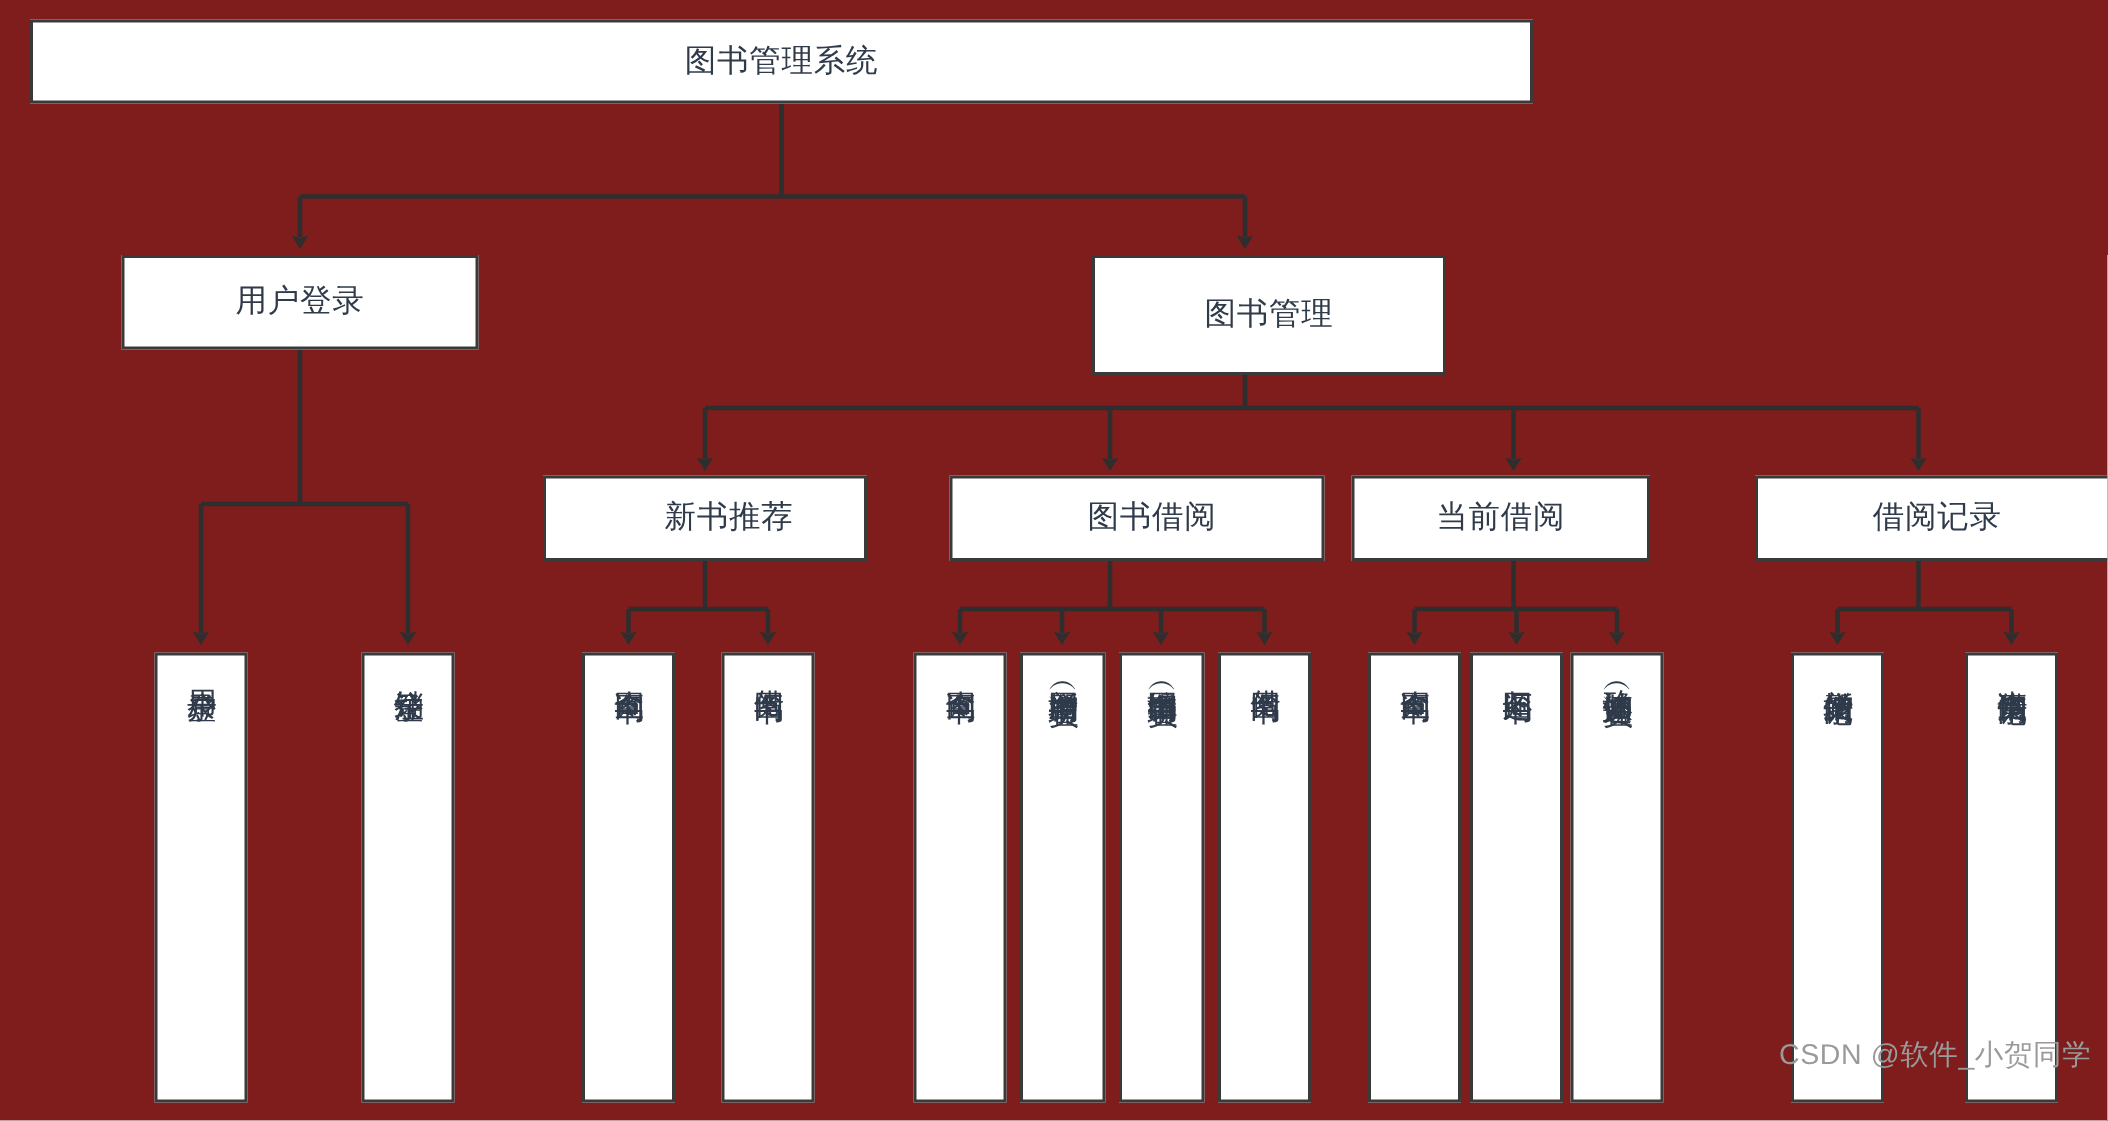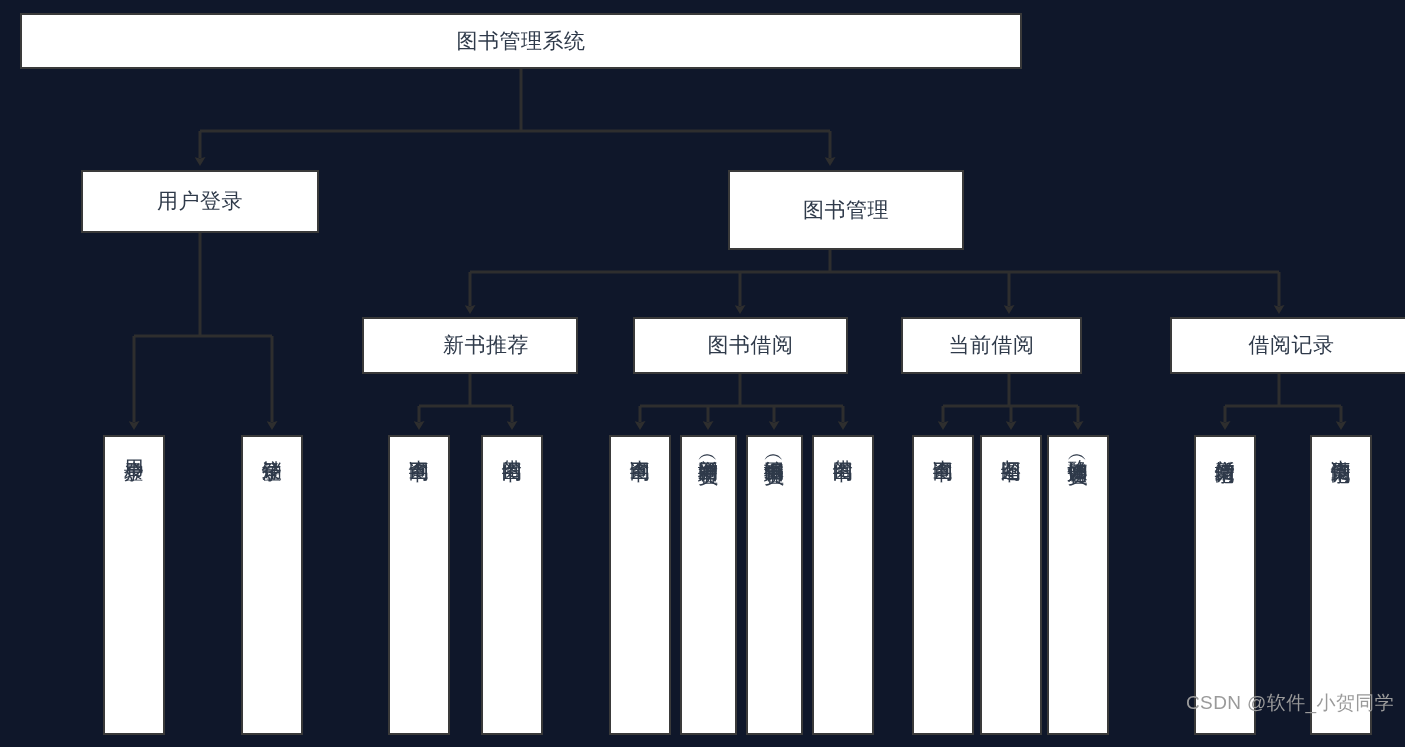--- a/index.html
+++ b/index.html
@@ -7,21 +7,21 @@
     padding: 0;
     background: #ffffff;
   }
   body {
     font-family: "Liberation Sans", "DejaVu Sans", sans-serif;
   }
   #stage {
     position: relative;
     width: 1405px;
     height: 747px;
-    background: #0f172a;
+    background: #7f1d1d;
     overflow: hidden;
   }
   svg#wires {
     position: absolute;
     left: 0;
     top: 0;
     width: 1405px;
     height: 747px;
   }
   .node {
@@ -134,24 +134,24 @@
   <div class="node hnode" style="left:81px; top:170px; width:238px; height:63px;">
     <span class="node-label">用户登录</span>
   </div>
   <div class="node hnode" style="left:728px; top:170px; width:236px; height:80px;">
     <span class="node-label">图书管理</span>
   </div>
 
   <div class="node hnode" style="left:362px; top:317px; width:216px; height:57px;padding-left:36px;">
     <span class="node-label">新书推荐</span>
   </div>
-  <div class="node hnode" style="left:633px; top:317px; width:215px; height:57px;padding-left:24px;">
+  <div class="node hnode" style="left:633px; top:317px; width:250px; height:57px;padding-left:24px;">
     <span class="node-label">图书借阅</span>
   </div>
-  <div class="node hnode" style="left:901px; top:317px; width:181px; height:57px;">
+  <div class="node hnode" style="left:901px; top:317px; width:199px; height:57px;">
     <span class="node-label">当前借阅</span>
   </div>
   <div class="node hnode" style="left:1170px; top:317px; width:243px; height:57px;">
     <span class="node-label">借阅记录</span>
   </div>
 
   <div class="node leaf" style="left:103px; top:435px; width:62px; height:300px;">
     <span class="node-label">用户登录</span>
   </div>
   <div class="node leaf" style="left:241px; top:435px; width:62px; height:300px;">

